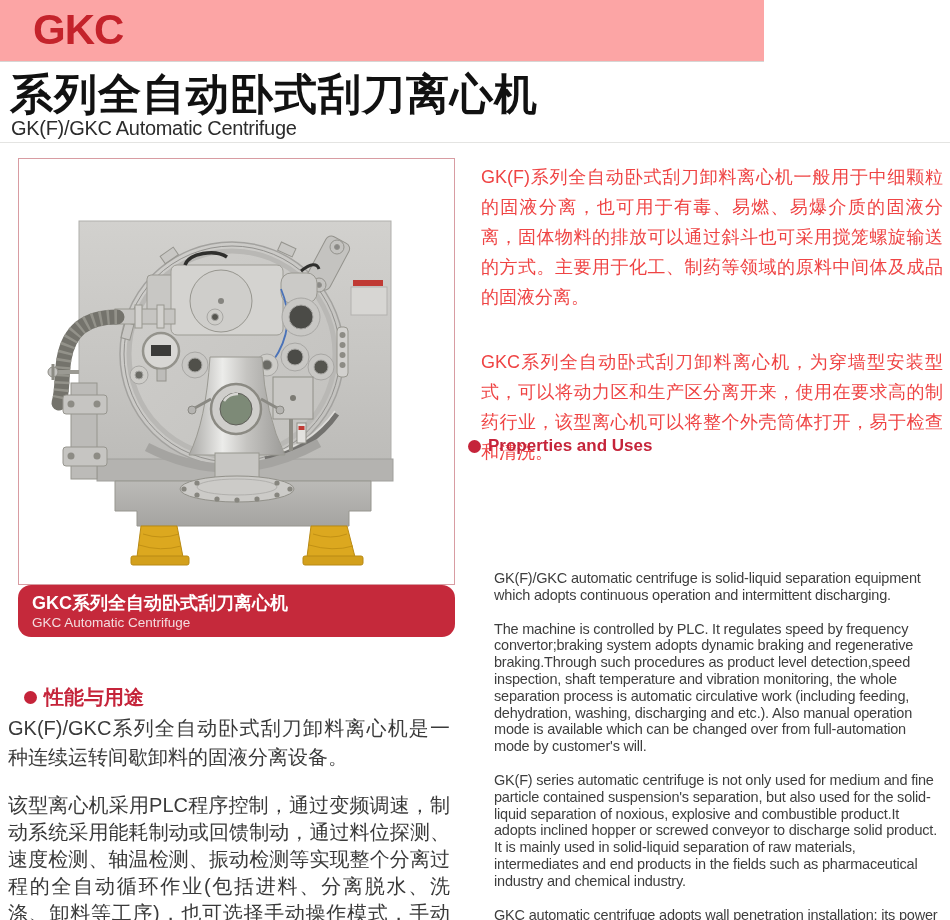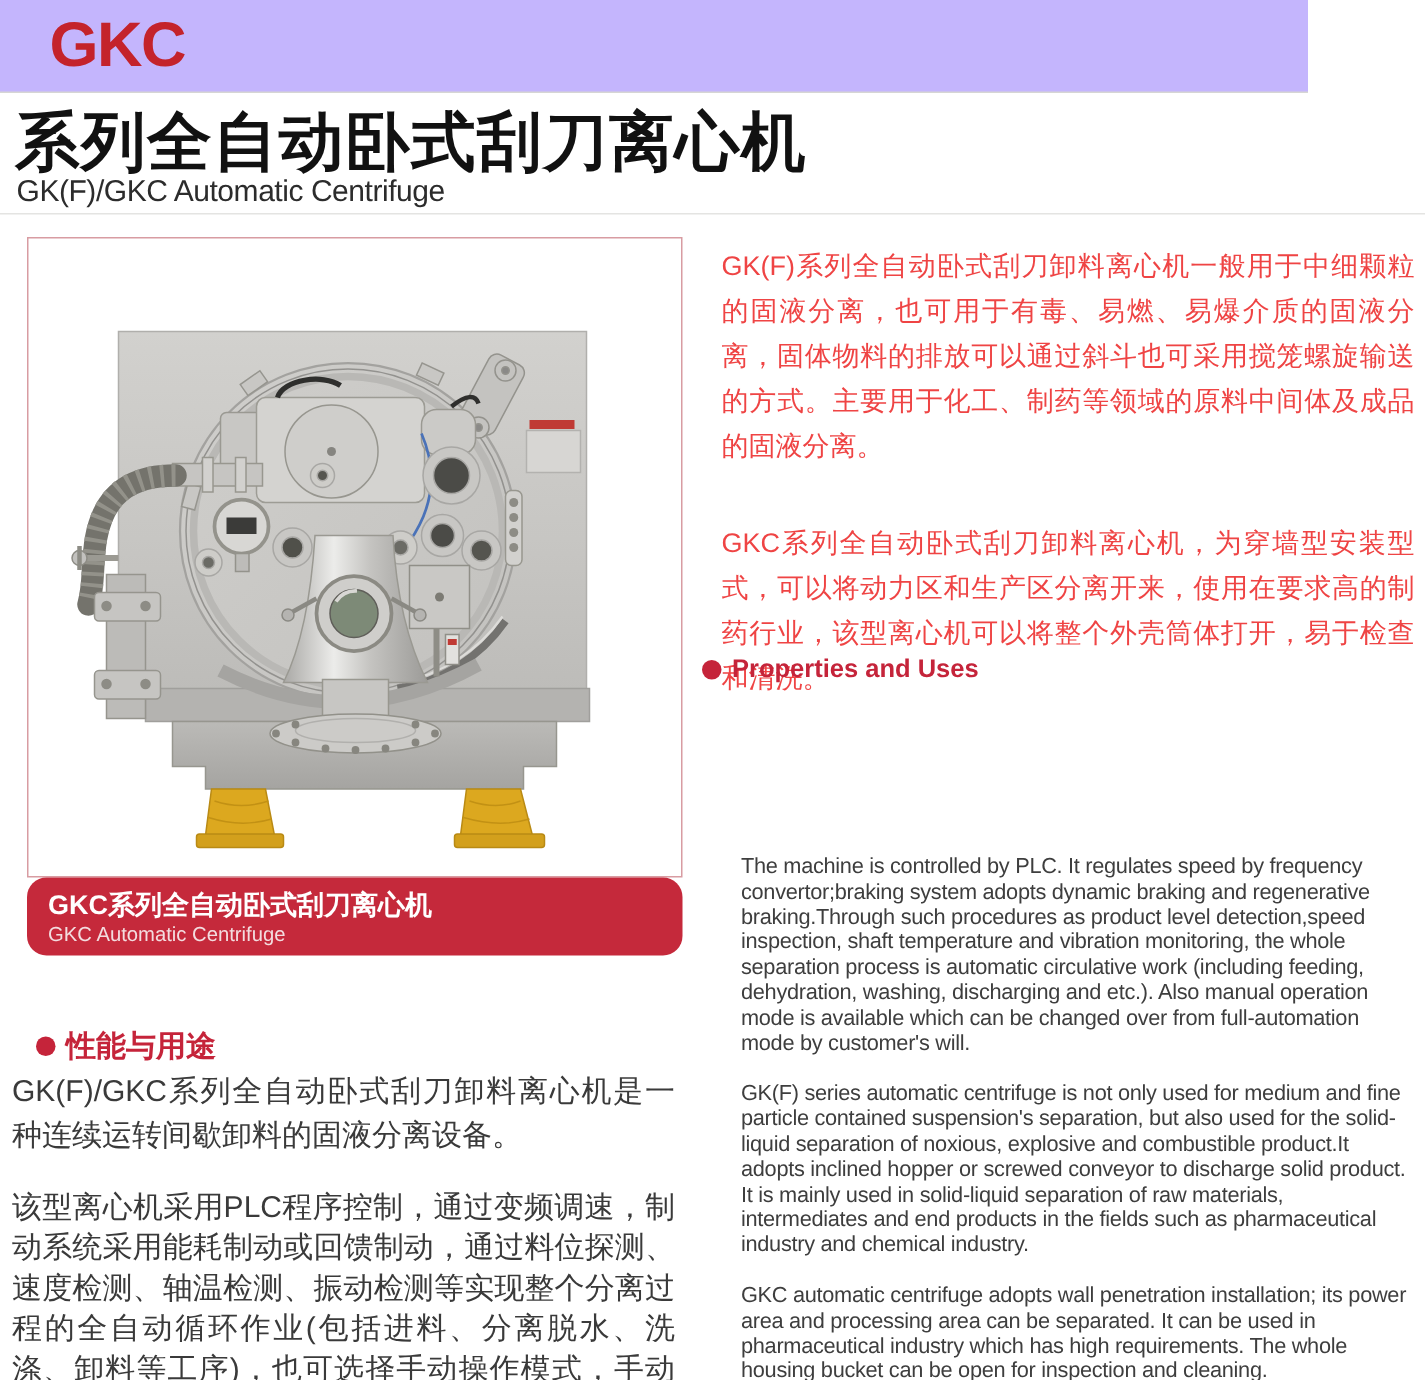--- a/index.html
+++ b/index.html
@@ -7,22 +7,22 @@
   body { font-family: "Liberation Sans", sans-serif; }
   .page {
     position: relative;
     width: 950px; height: 920px;
     background: #fff;
     overflow: hidden;
   }
   
   .topbar {
     position: absolute; left: 0; top: 0;
-    width: 872px; height: 62px;
-    background: #c4b5fd;
+    width: 764px; height: 62px;
+    background: #fca5a5;
     border-bottom: 1px solid #d6d6d4;
   }
   .logo {
     position: absolute; left: 33px; top: 6px;
     font-size: 42px; font-weight: 800;
     letter-spacing: -1px;
     color: #c4232b;
     font-family: "Liberation Sans", sans-serif;
   }
   
@@ -282,18 +282,19 @@
   <div class="right-col">
     <p class="intro-p">GK(F)系列全自动卧式刮刀卸料离心机一般用于中细颗粒的固液分离，也可用于有毒、易燃、易爆介质的固液分离，固体物料的排放可以通过斜斗也可采用搅笼螺旋输送的方式。主要用于化工、制药等领域的原料中间体及成品的固液分离。</p>
     <p class="intro-p">GKC系列全自动卧式刮刀卸料离心机，为穿墙型安装型式，可以将动力区和生产区分离开来，使用在要求高的制药行业，该型离心机可以将整个外壳筒体打开，易于检查和清洗。</p>
   </div>
 
   <h2 class="sec-head en-head">
     <span class="bullet"></span>
     <span>Properties and Uses</span>
   </h2>
   <div class="right-col en-block" style="top:458px;">
+    <p class="en-p first">GK(F)/GKC automatic centrifuge is solid-liquid separation equipment which adopts continuous operation and intermittent discharging.</p>
     <p class="en-p">The machine is controlled by PLC. It regulates speed by frequency convertor;braking system adopts dynamic braking and regenerative braking.Through such procedures as product level detection,speed inspection, shaft temperature and vibration monitoring, the whole separation process is automatic circulative work (including feeding, dehydration, washing, discharging and etc.). Also manual operation mode is available which can be changed over from full-automation mode by customer's will.</p>
     <p class="en-p">GK(F) series automatic centrifuge is not only used for medium and fine particle contained suspension's separation, but also used for the solid-liquid separation of noxious, explosive and combustible product.It adopts inclined hopper or screwed conveyor to discharge solid product. It is mainly used in solid-liquid separation of raw materials, intermediates and end products in the fields such as pharmaceutical industry and chemical industry.</p>
     <p class="en-p">GKC automatic centrifuge adopts wall penetration installation; its power area and processing area can be separated. It can be used in pharmaceutical industry which has high requirements. The whole housing bucket can be open for inspection and cleaning.</p>
   </div>
 
 </div>
 
 </body></html>

